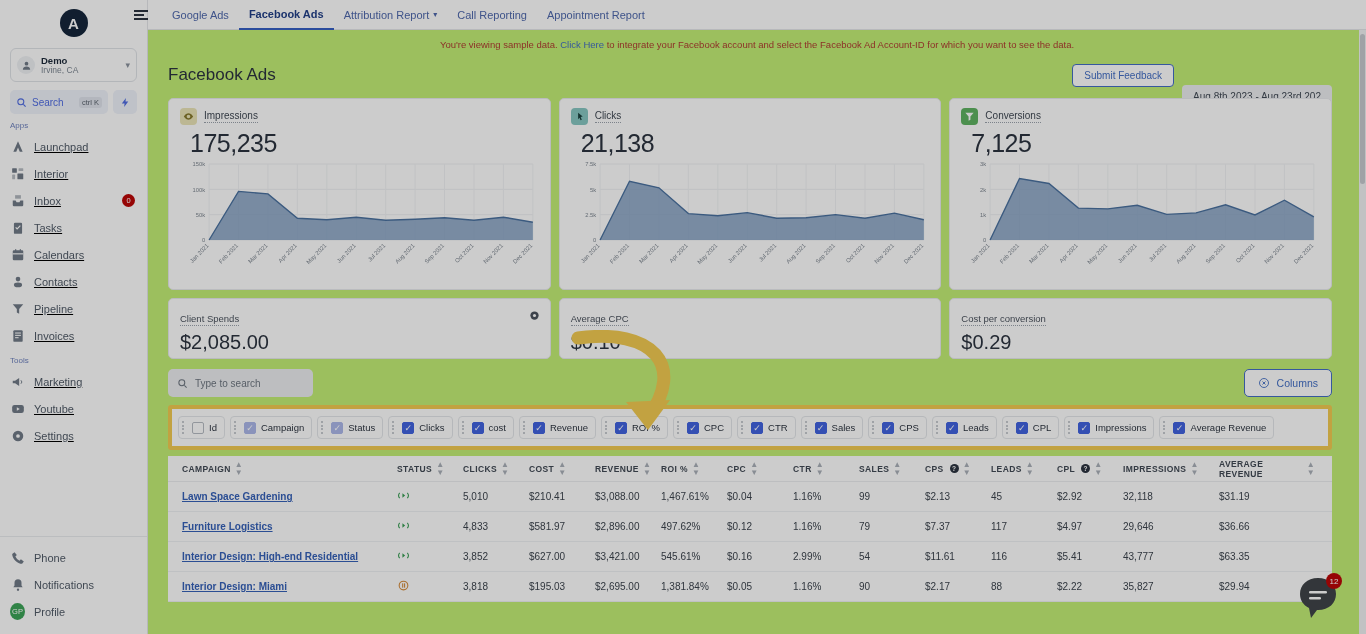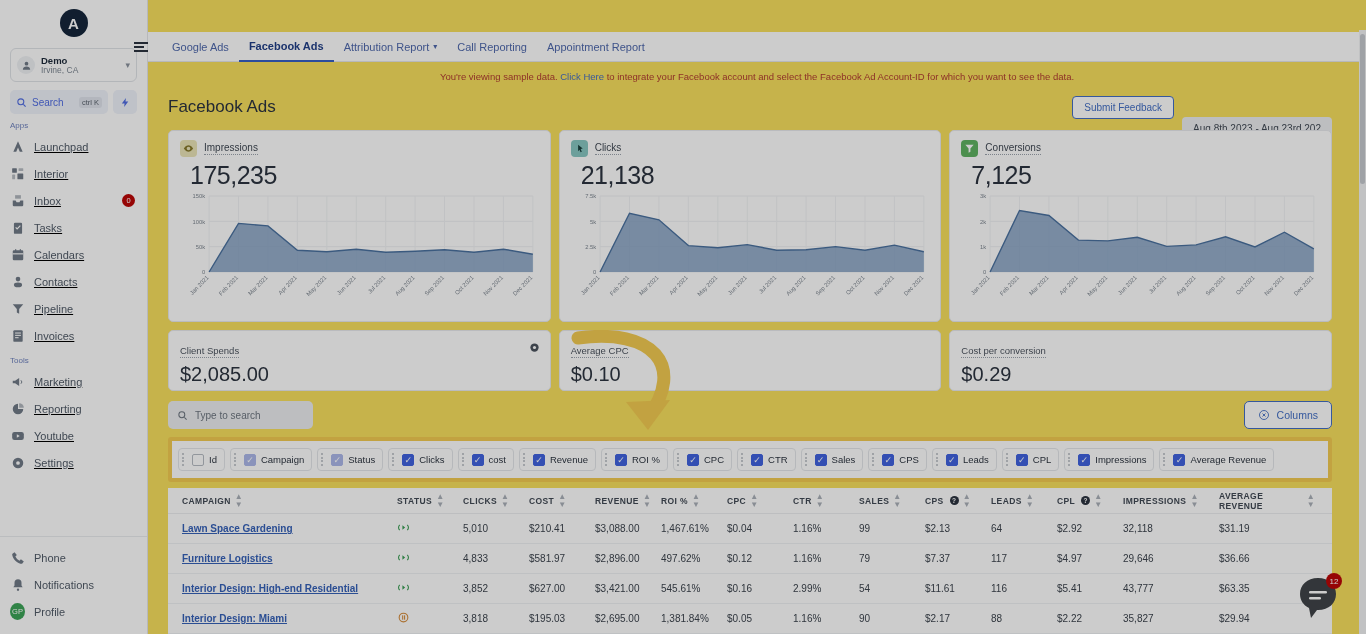--- a/index.html
+++ b/index.html
@@ -60,21 +60,21 @@
     display: flex; align-items: center; justify-content: center;
   }
   .sb-spacer { flex: 1; }
   .sb-bottom { border-top: 1px solid #e9ecf0; padding: 7px 0 9px 0; }
   .avatar-gp {
     width: 17px; height: 17px; border-radius: 50%; background: #2fa84f;
     color: #fff; font-size: 7.5px; display:flex; align-items:center; justify-content:center;
   }
 
   
-  .main { flex: 1; height: 634px; display: flex; flex-direction: column; background: #fde047; position: relative; justify-content: flex-end; }
+  .main { flex: 1; height: 634px; display: flex; flex-direction: column; background: #bef264; position: relative; }
   .topbar {
     height: 30px; background: #fff; border-bottom: 1px solid #e4e6eb;
     display: flex; align-items: center; gap: 0px; padding-left: 6px;
   }
   .hamburger { width: 22px; display:flex; flex-direction:column; gap:2px; align-items:flex-start;
                margin-left:-20px; margin-right: 6px; }
   .hamburger i { display:block; height:2px; background:#2b3442; }
   .hamburger i:nth-child(1){ width:14px; } .hamburger i:nth-child(2){ width:10px; } .hamburger i:nth-child(3){ width:14px; }
   .tab {
     font-size: 11px; color: #4a68b8; padding: 0 10px; height: 30px;
@@ -311,29 +311,20 @@
       <div class="section-label">Tools</div>
       <div class="nav">
         <div class="nav-item">
           <span class="nav-ico">
               <svg width="14" height="14" viewBox="0 0 24 24" fill="#6f7b8a">
                 <path d="M3 10v4h4l7 5V5l-7 5z"></path>
                 <path d="M17 9a4 4 0 010 6" stroke="#6f7b8a" stroke-width="1.6" fill="none"></path>
               </svg>
             </span>
           <span>Marketing</span>
-        </div>
-        <div class="nav-item">
-          <span class="nav-ico">
-              <svg width="14" height="14" viewBox="0 0 24 24" fill="#6f7b8a">
-                <path d="M12 3a9 9 0 109 9h-9z"></path>
-                <path d="M14 2v8h8a8 8 0 00-8-8z" opacity=".55"></path>
-              </svg>
-            </span>
-          <span>Reporting</span>
         </div>
         <div class="nav-item">
           <span class="nav-ico">
               <svg width="14" height="14" viewBox="0 0 24 24" fill="#6f7b8a">
                 <rect x="2" y="5" width="20" height="14" rx="4"></rect>
                 <path d="M10 9l5 3-5 3z" fill="#fff"></path>
               </svg>
             </span>
           <span>Youtube</span>
         </div>
@@ -832,21 +823,21 @@
                   </svg></span>
               </div>
               <div class="c-cell">5,010</div>
               <div class="c-cell">$210.41</div>
               <div class="c-cell">$3,088.00</div>
               <div class="c-cell">1,467.61%</div>
               <div class="c-cell">$0.04</div>
               <div class="c-cell">1.16%</div>
               <div class="c-cell">99</div>
               <div class="c-cell">$2.13</div>
-              <div class="c-cell">64</div>
+              <div class="c-cell">45</div>
               <div class="c-cell">$2.92</div>
               <div class="c-cell c-wide">32,118</div>
               <div class="c-cell c-wide">$31.19</div>
             </div>
             <div class="trow">
               <div class="c-camp"><a class="camp-link" href="#">Furniture Logistics</a></div>
               <div class="c-cell">
                 <span class="status-ico"><svg width="13" height="13" viewBox="0 0 24 24" fill="none" stroke="#2aa14a" stroke-width="2">
                     <path d="M5 7a7 7 0 000 10M19 7a7 7 0 010 10"></path>
                     <path d="M10 8l5 4-5 4z" fill="#2aa14a" stroke="none"></path>

